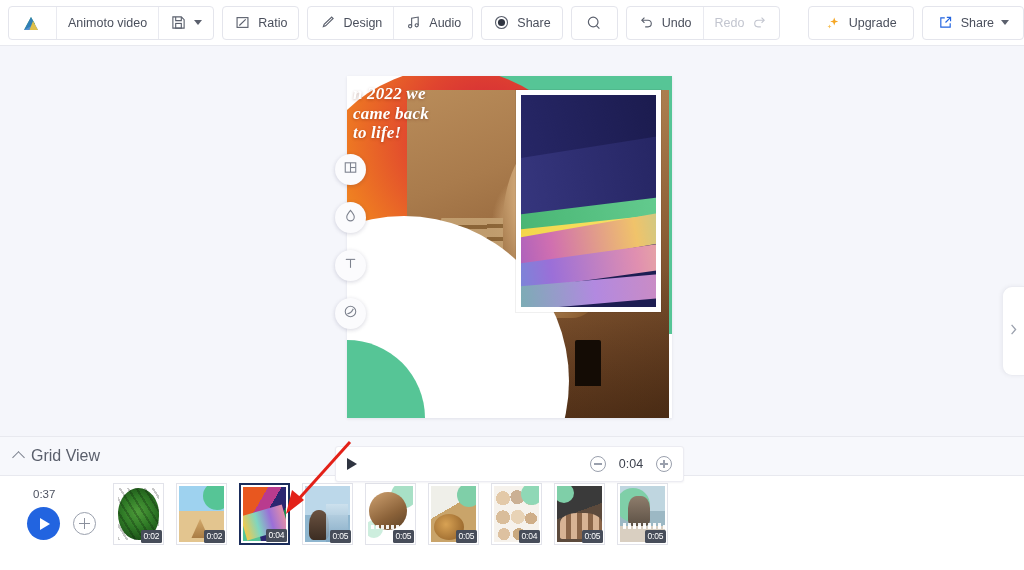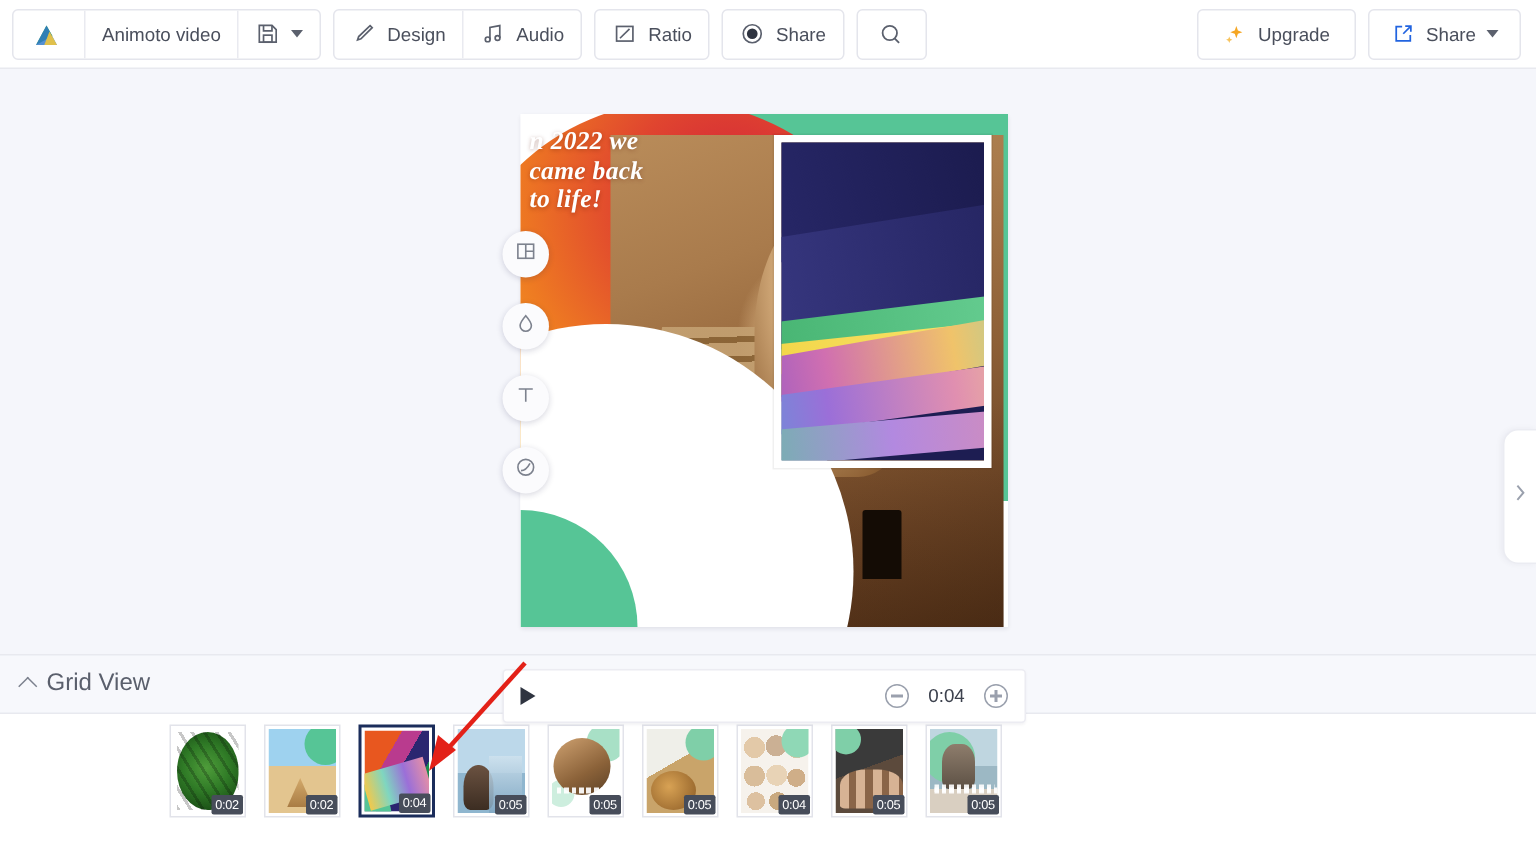--- a/index.html
+++ b/index.html
@@ -26,21 +26,21 @@
     display: flex; align-items: center; gap: 7px;
     height: 32px; padding: 0 11px; cursor: pointer;
     color: #4a4f5c; font-size: 12.5px; white-space: nowrap;
   }
   .tb-btn.divider { border-left: 1px solid #e9eaf0; }
   .tb-btn.disabled { color: #c2c5cf; cursor: default; }
   .tb-ico { display: flex; align-items: center; justify-content: center; width: 17px; height: 17px; flex: none; }
   .tb-ico svg { display: block; }
   .logo-cell { width: 47px; display: flex; align-items: center; justify-content: center; }
   .spacer { flex: 1; }
-  .tb-right { display: flex; align-items: center; margin-right: 10px; }
+  .tb-right { display: flex; align-items: center; }
   .caret { width: 0; height: 0; border-left: 4px solid transparent; border-right: 4px solid transparent;
            border-top: 5px solid #5b606d; }
 
   
   .stage { position: absolute; left: 0; top: 46px; width: 1024px; height: 390px; }
   .canvas-wrap {
     position: absolute; left: 347px; top: 30px; width: 325px; height: 342px;
     background: #fff; overflow: hidden;
     box-shadow: 0 1px 3px rgba(20,25,60,.09);
   }
@@ -252,72 +252,92 @@
           </svg>
         </span>
         <span class="caret"></span>
       </div>
     </div>
 
     <div class="tb-group">
       <div class="tb-btn">
         <span class="tb-ico">
           <svg width="15" height="15" viewBox="0 0 16 16" fill="none" stroke="#5b606d" stroke-width="1.2">
+            <rect x="2.2" y="2.8" width="11.6" height="10.4"></rect>
+              <path d="M4.6 11.2 L11.4 4.6"></path>
+          </svg>
+        </span>
+        <span>Ratio</span>
+      </div>
+    </div>
+
+    <div class="tb-group">
+      <div class="tb-btn">
+        <span class="tb-ico">
+          <svg width="15" height="15" viewBox="0 0 16 16" fill="none" stroke="#5b606d" stroke-width="1.2">
             <path d="M12.5 2.2 L14 3.7 L6 11.6 L3.6 12.4 L4.4 10z"></path>
           </svg>
         </span>
         <span>Design</span>
       </div>
       <div class="tb-btn divider">
         <span class="tb-ico">
           <svg width="15" height="15" viewBox="0 0 16 16" fill="none" stroke="#5b606d" stroke-width="1.2">
             <path d="M6 12V3.5l7-1.3V11"></path>
               <circle cx="4.4" cy="12" r="1.7"></circle>
               <circle cx="11.4" cy="11" r="1.7"></circle>
           </svg>
         </span>
         <span>Audio</span>
       </div>
     </div>
 
     <div class="tb-group">
       <div class="tb-btn">
         <span class="tb-ico">
-          <svg width="15" height="15" viewBox="0 0 16 16" fill="none" stroke="#5b606d" stroke-width="1.2">
-            <rect x="2.2" y="2.8" width="11.6" height="10.4"></rect>
-              <path d="M4.6 11.2 L11.4 4.6"></path>
-          </svg>
-        </span>
-        <span>Ratio</span>
-      </div>
-    </div>
-
-    <div class="tb-group">
-      <div class="tb-btn">
-        <span class="tb-ico">
           <svg width="15" height="15" viewBox="0 0 16 16">
             <circle cx="8" cy="8" r="6.4" fill="none" stroke="#5b606d" stroke-width="1.2"></circle>
             <circle cx="8" cy="8" r="3.8" fill="#2f3440"></circle>
           </svg>
         </span>
         <span>Share</span>
       </div>
     </div>
 
     <div class="tb-group">
       <div class="tb-btn" style="padding:0 14px">
         <span class="tb-ico">
           <svg width="16" height="16" viewBox="0 0 16 16" fill="none" stroke="#5b606d" stroke-width="1.2">
             <circle cx="7.2" cy="7" r="4.8"></circle>
               <path d="M10.4 10.6 L13.4 13.6"></path>
           </svg>
         </span>
       </div>
     </div>
 
+    <div class="tb-group">
+      <div class="tb-btn">
+        <span class="tb-ico">
+          <svg width="15" height="15" viewBox="0 0 16 16" fill="none" stroke="#5b606d" stroke-width="1.2">
+            <path d="M3.4 5.6h6.2a3.5 3.5 0 0 1 0 7H6.6"></path>
+              <path d="M5.8 2.8 L3 5.6 L5.8 8.4"></path>
+          </svg>
+        </span>
+        <span>Undo</span>
+      </div>
+      <div class="tb-btn divider disabled">
+        <span>Redo</span>
+        <span class="tb-ico">
+          <svg width="15" height="15" viewBox="0 0 16 16" fill="none" stroke="#c2c5cf" stroke-width="1.2">
+            <path d="M12.6 5.6H6.4a3.5 3.5 0 0 0 0 7h3"></path>
+              <path d="M10.2 2.8 L13 5.6 L10.2 8.4"></path>
+          </svg>
+        </span>
+      </div>
+    </div>
 
     <div class="spacer"></div>
 
     <div class="tb-right">
       <div class="tb-group">
         <div class="tb-btn" style="padding:0 16px">
           <span class="tb-ico">
             <svg width="14" height="14" viewBox="0 0 16 16">
               <path d="M9.4 1.6 L10.6 5 L14 6.2 L10.6 7.4 L9.4 10.8 L8.2 7.4 L4.8 6.2 L8.2 5 Z" fill="#f5a623"></path>
               <path d="M4 9.6 L4.7 11.3 L6.4 12 L4.7 12.7 L4 14.4 L3.3 12.7 L1.6 12 L3.3 11.3 Z" fill="#f7c35c"></path>
@@ -422,20 +442,27 @@
       </span>
     </div>
   </div>
 
   <div class="gridbar">
     <span class="chev-up"></span>
     <span class="gridbar-label">Grid View</span>
   </div>
 
   <div class="timeline">
+    <div class="tl-left">
+      <div class="tl-total">0:37</div>
+      <div class="tl-play">
+          <i></i>
+        </div>
+      <div class="tl-add"></div>
+    </div>
 
     <div class="strip" id="clip-strip">
         <div class="thumb">
           <div class="th-art">
             <div class="a-leaf"></div>
           </div>
           <div class="th-dur">0:02</div>
         </div>
         <div class="thumb">
           <div class="th-art">

